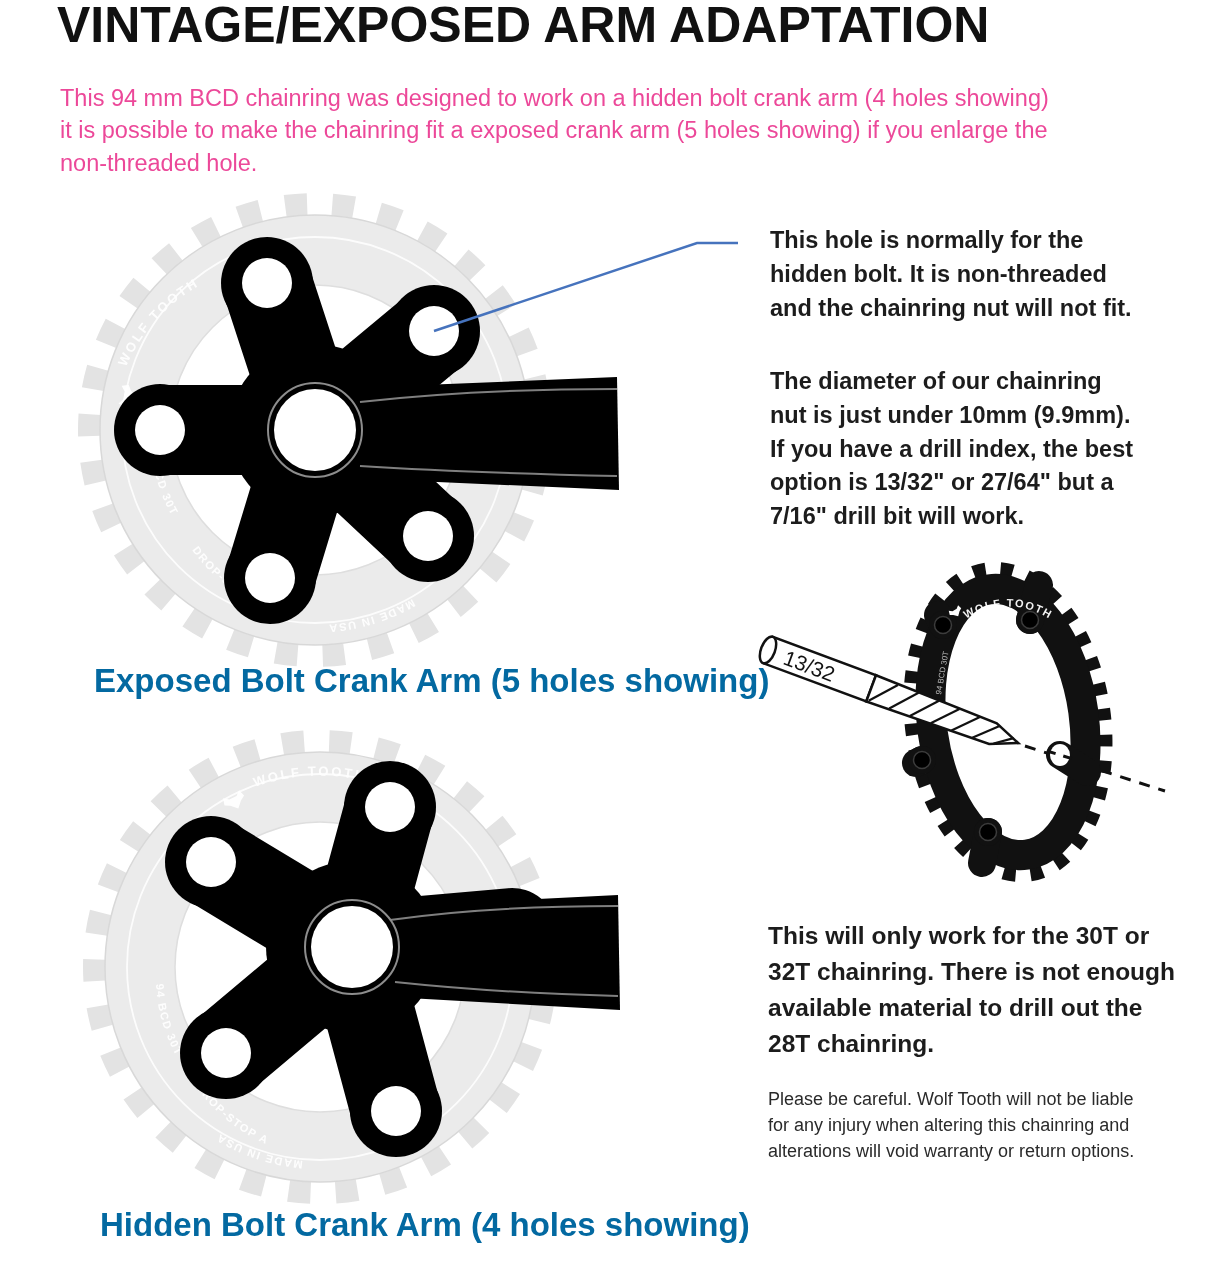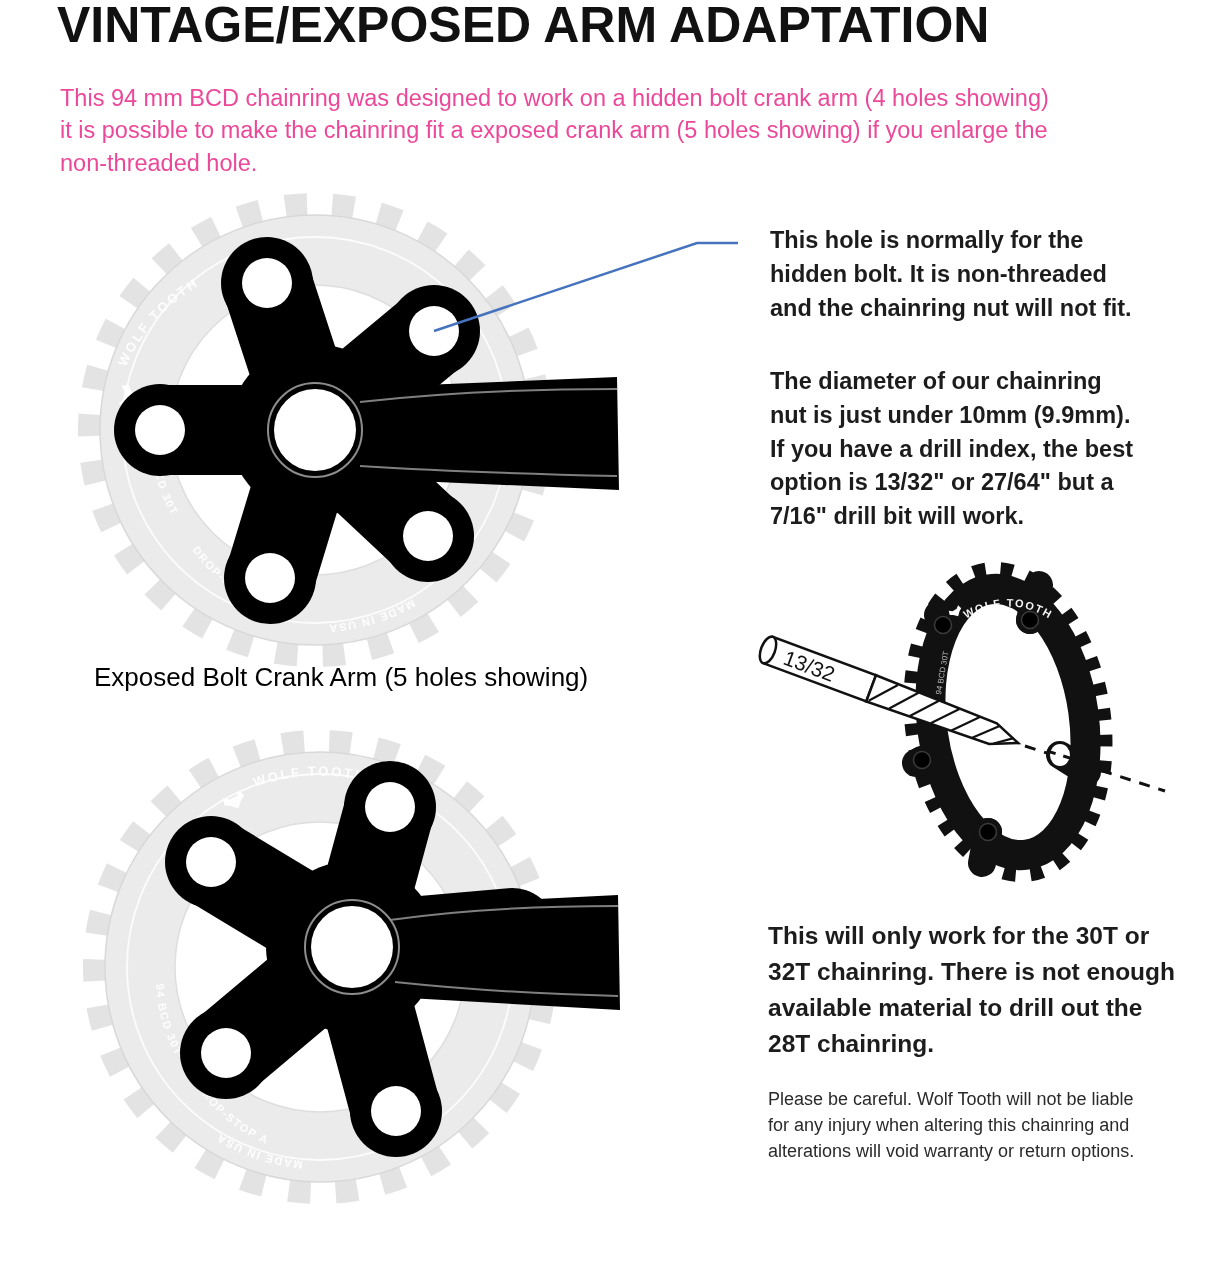--- a/index.html
+++ b/index.html
@@ -9,21 +9,21 @@
   .title{left:57px;top:0px;width:1150px;font-size:50px;line-height:1.0;font-weight:800;
          letter-spacing:0px;color:#111;white-space:nowrap;}
   .intro{left:60px;top:82px;width:1150px;font-size:23.5px;line-height:1.38;font-weight:400;
          white-space:pre-line;color:#ec4899;}
   .note{white-space:pre-line;font-weight:600;color:#1c1c1c;}
   .note-hole{left:770px;top:224px;width:455px;font-size:23.5px;line-height:1.44;}
   .note-drill{left:770px;top:365px;width:455px;font-size:23.5px;line-height:1.44;}
   .note-compat{left:768px;top:918px;width:470px;font-size:24.5px;line-height:1.47;}
   .disclaimer{left:768px;top:1086px;width:470px;font-size:18px;line-height:1.45;font-weight:400;
               white-space:pre-line;color:#2a2a2a;}
-  .caption{font-size:26px;font-weight:400;color:#000000;white-space:nowrap;}
+  .caption{font-size:33px;font-weight:700;color:#0369a1;white-space:nowrap;}
   .cap-exposed{left:94px;top:662px;}
   .cap-hidden{left:100px;top:1206px;}
   svg text{font-family:"Liberation Sans", sans-serif;}
   .arc-txt{fill:#ffffff;opacity:0.95;font-weight:700;}
 </style>
 </head>
 <body>
 
 <div class="canvas">
 
@@ -217,14 +217,15 @@
     <g fill="#ffffff">
       <circle cx="330" cy="77" r="25"></circle>
         <circle cx="151" cy="132" r="25"></circle>
       <circle cx="166" cy="323" r="25"></circle>
         <circle cx="336" cy="381" r="25"></circle>
     </g>
     <circle cx="292" cy="217" r="47" fill="none" stroke="#8d8d8d" stroke-width="2"></circle>
     <circle cx="292" cy="217" r="41" fill="#ffffff"></circle>
   </svg>
 
+  <div class="abs caption cap-hidden">Hidden Bolt Crank Arm (4 holes showing)</div>
 
 </div>
 
 </body></html>

